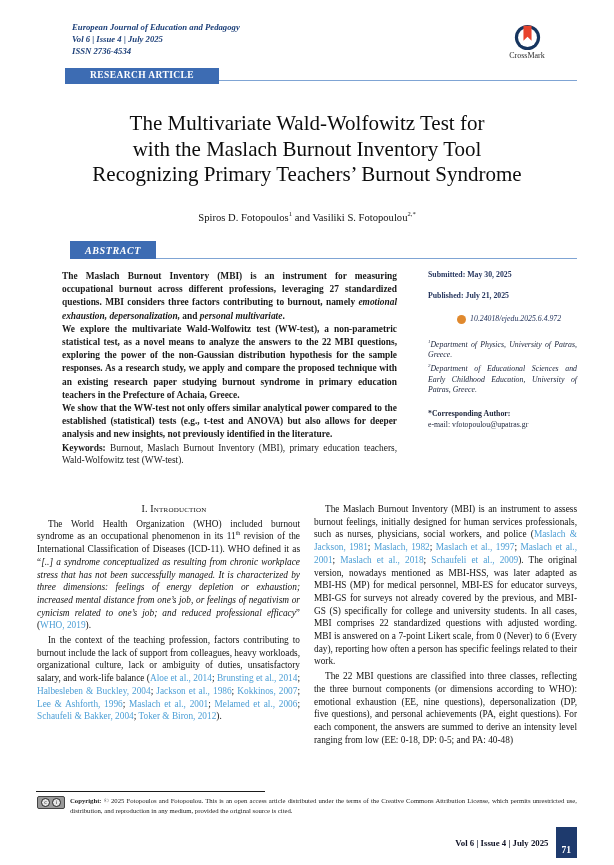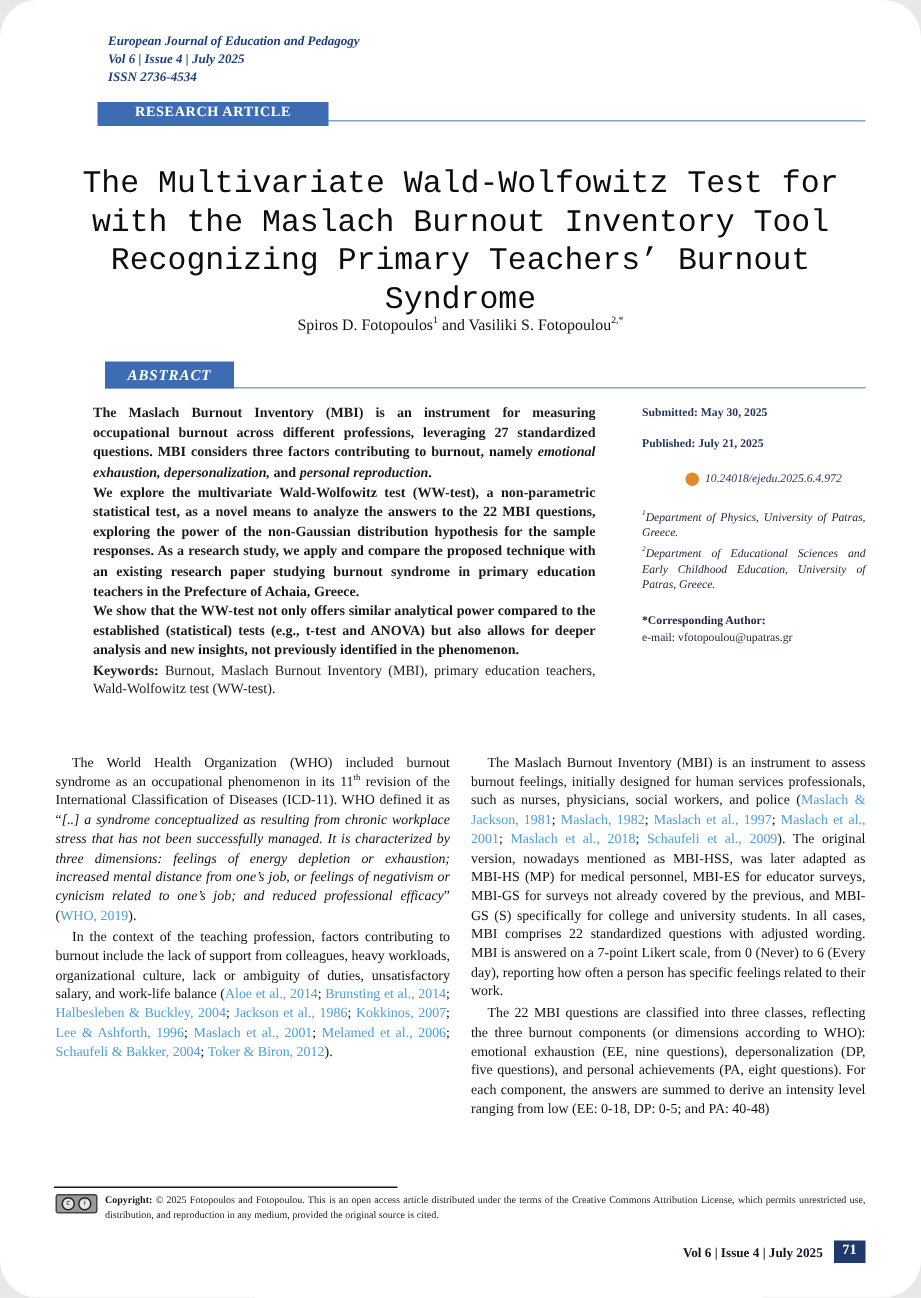--- a/index.html
+++ b/index.html
@@ -1,18 +1,18 @@
 <!DOCTYPE html>
 <html><head>
 <meta charset="utf-8">
 <style>
   html,body{margin:0;padding:0;background:#e8e8e8;}
   .page{
     position:relative;width:614px;height:865px;margin:0 auto;background:#ffffff;
-    font-family:"Liberation Serif", serif;color:#1a1a1a;overflow:hidden;border-radius:25px;
+    font-family:"Liberation Serif", serif;color:#1a1a1a;overflow:hidden;
   }
   
   .journal-info{position:absolute;top:22px;left:72px;font-style:italic;font-weight:bold;
     font-size:8.7px;line-height:11.8px;color:#1c3f78;}
   .crossmark{position:absolute;top:24px;left:497px;width:60px;text-align:center;cursor:pointer;}
   .crossmark svg{display:block;margin:0 auto;}
   .crossmark-label{font-size:8px;color:#2b2b2b;margin-top:0;}
   .article-type-row{position:absolute;top:64px;left:65px;right:37px;height:16px;
     border-bottom:1.5px solid #7fa4d4;}
   .article-type-badge{display:inline-block;background:#3d6cb3;color:#fff;font-weight:bold;
@@ -47,62 +47,72 @@
   
   .footnote-divider{position:absolute;top:791px;left:36px;width:229px;border-top:1.5px solid #1a1a1a;}
   .copyright{position:absolute;top:796px;left:37px;width:540px;font-size:6.7px;line-height:10px;
     text-align:justify;color:#1a1a1a;}
   .cc-badge{float:left;width:26px;height:11px;background:#999;border:1px solid #444;border-radius:2px;
     margin:0 5px 1px 0;display:flex;align-items:center;justify-content:center;gap:2px;}
   .cc-circle{width:7px;height:7px;border-radius:50%;background:#e6e6e6;border:1px solid #222;
     font-size:5px;line-height:7px;text-align:center;color:#111;font-family:"DejaVu Sans",sans-serif;}
   .page-footer{position:absolute;top:827px;right:37px;display:flex;align-items:center;gap:7px;}
   .volume-line{font-weight:bold;font-size:8.8px;color:#101326;}
-  .page-number{background:#1e3a6d;color:#fff;font-weight:bold;font-size:9.5px;padding:2px 6px 3px;}
+  .page-number{background:#1e3a6d;color:#fff;font-weight:bold;font-size:9.5px;padding:18px 6px 3px;}
   
   .run-i{font-style:italic;}
   .run-b{font-weight:bold;}
   .run-cite{color:#4d9fd6;}
   .run-cite-i{color:#4d9fd6;}
   .run-sup{vertical-align:super;font-size:.62em;line-height:0;}
   .run-sc{font-variant:small-caps;}
 </style>
 </head>
 <body>
 
 <div class="page">
 
   <div class="journal-info">
     <div>European Journal of Education and Pedagogy</div>
     <div>Vol 6 | Issue 4 | July 2025</div>
     <div>ISSN 2736-4534</div>
   </div>
 
+  <div class="crossmark">
+    <span>
+      <svg width="27" height="27" viewBox="0 0 30 30">
+        <circle cx="15" cy="15" r="14" fill="#16355f"></circle>
+        <circle cx="15" cy="15" r="10.5" fill="#ffffff"></circle>
+        <path d="M10.5 2 h9 v16.5 l-4.5 -4.2 l-4.5 4.2 z" fill="#e8432d"></path>
+      </svg>
+    </span>
+    <div class="crossmark-label">CrossMark</div>
+  </div>
 
   <div class="article-type-row">
     <span class="article-type-badge">RESEARCH ARTICLE</span>
   </div>
 
-  <h1 class="title" style="margin:0;font-weight:normal;font-family:Liberation Mono, monospace;">
+  <h1 class="title" style="margin:0;font-weight:normal;">
     <div>The Multivariate Wald-Wolfowitz Test for</div>
     <div>with the Maslach Burnout Inventory Tool</div>
     <div>Recognizing Primary Teachers’ Burnout Syndrome</div>
   </h1>
 
   <div class="authors"><span>Spiros D. Fotopoulos</span><span class="run-sup">1</span><span> and Vasiliki S. Fotopoulou</span><span class="run-sup">2,*</span></div>
 
   <div class="abstract-row">
     <span class="abstract-badge">ABSTRACT</span>
   </div>
 
   <div class="abstract-grid">
     <div class="abstract-body">
-      <p><span>The Maslach Burnout Inventory (MBI) is an instrument for measuring occupational burnout across different professions, leveraging 27 standardized questions. MBI considers three factors contributing to burnout, namely </span><span class="run-i">emotional exhaustion, depersonalization,</span><span> and </span><span class="run-i">personal reproduction</span><span>.</span></p>
+      <p><span>The Maslach Burnout Inventory (MBI) is an instrument for measuring occupational burnout across different professions, leveraging 27 standardized questions. MBI considers three factors contributing to burnout, namely </span><span class="run-i">emotional exhaustion, depersonalization,</span><span> and </span><span class="run-i">personal multivariate</span><span>.</span></p>
       <p><span>We explore the multivariate Wald-Wolfowitz test (WW-test), a non-parametric statistical test, as a novel means to analyze the answers to the 22 MBI questions, exploring the power of the non-Gaussian distribution hypothesis for the sample responses. As a research study, we apply and compare the proposed technique with an existing research paper studying burnout syndrome in primary education teachers in the Prefecture of Achaia, Greece.</span></p>
-      <p><span>We show that the WW-test not only offers similar analytical power compared to the established (statistical) tests (e.g., t-test and ANOVA) but also allows for deeper analysis and new insights, not previously identified in the phenomenon.</span></p>
+      <p><span>We show that the WW-test not only offers similar analytical power compared to the established (statistical) tests (e.g., t-test and ANOVA) but also allows for deeper analysis and new insights, not previously identified in the literature.</span></p>
       <div class="keywords"><span class="run-b">Keywords: </span><span>Burnout, Maslach Burnout Inventory (MBI), primary education teachers, Wald-Wolfowitz test (WW-test).</span></div>
     </div>
 
     <aside class="meta">
       <div class="meta-item"><span class="run-b">Submitted: </span><span>May 30, 2025</span></div>
       <div class="meta-item"><span class="run-b">Published: </span><span>July 21, 2025</span></div>
       <div class="doi-row">
         <span class="doi-icon"></span>
         <span>10.24018/ejedu.2025.6.4.972</span>
       </div>
@@ -110,20 +120,21 @@
       <div class="affiliation"><span class="run-sup">2</span><span>Department of Educational Sciences and Early Childhood Education, University of Patras, Greece.</span></div>
       <div class="corresponding">
         <div class="corresponding-label">*Corresponding Author:</div>
         <div class="email">e-mail: vfotopoulou@upatras.gr</div>
       </div>
     </aside>
   </div>
 
   <div class="columns">
     <div class="col">
+      <p class="section-heading"><span>I. </span><span class="run-sc">Introduction</span></p>
       <p><span>The World Health Organization (WHO) included burnout syndrome as an occupational phenomenon in its 11</span><span class="run-sup">th</span><span> revision of the International Classification of Diseases (ICD-11). WHO defined it as “</span><span class="run-i">[..] a syndrome conceptualized as resulting from chronic workplace stress that has not been successfully managed. It is characterized by three dimensions: feelings of energy depletion or exhaustion; increased mental distance from one’s job, or feelings of negativism or cynicism related to one’s job; and reduced professional efficacy</span><span>” (</span><span class="run-cite">WHO, 2019</span><span>).</span></p>
       <p><span>In the context of the teaching profession, factors contributing to burnout include the lack of support from colleagues, heavy workloads, organizational culture, lack or ambiguity of duties, unsatisfactory salary, and work-life balance (</span><span class="run-cite">Aloe </span><span class="run-cite-i">et al</span><span class="run-cite">., 2014</span><span>; </span><span class="run-cite">Brunsting </span><span class="run-cite-i">et al</span><span class="run-cite">., 2014</span><span>; </span><span class="run-cite">Halbesleben &amp; Buckley, 2004</span><span>; </span><span class="run-cite">Jackson </span><span class="run-cite-i">et al</span><span class="run-cite">., 1986</span><span>; </span><span class="run-cite">Kokkinos, 2007</span><span>; </span><span class="run-cite">Lee &amp; Ashforth, 1996</span><span>; </span><span class="run-cite">Maslach </span><span class="run-cite-i">et al</span><span class="run-cite">., 2001</span><span>; </span><span class="run-cite">Melamed </span><span class="run-cite-i">et al</span><span class="run-cite">., 2006</span><span>; </span><span class="run-cite">Schaufeli &amp; Bakker, 2004</span><span>; </span><span class="run-cite">Toker &amp; Biron, 2012</span><span>).</span></p>
     </div>
     <div class="col">
       <p><span>The Maslach Burnout Inventory (MBI) is an instrument to assess burnout feelings, initially designed for human services professionals, such as nurses, physicians, social workers, and police (</span><span class="run-cite">Maslach &amp; Jackson, 1981</span><span>; </span><span class="run-cite">Maslach, 1982</span><span>; </span><span class="run-cite">Maslach </span><span class="run-cite-i">et al</span><span class="run-cite">., 1997</span><span>; </span><span class="run-cite">Maslach </span><span class="run-cite-i">et al</span><span class="run-cite">., 2001</span><span>; </span><span class="run-cite">Maslach </span><span class="run-cite-i">et al</span><span class="run-cite">., 2018</span><span>; </span><span class="run-cite">Schaufeli </span><span class="run-cite-i">et al</span><span class="run-cite">., 2009</span><span>). The original version, nowadays mentioned as MBI-HSS, was later adapted as MBI-HS (MP) for medical personnel, MBI-ES for educator surveys, MBI-GS for surveys not already covered by the previous, and MBI-GS (S) specifically for college and university students. In all cases, MBI comprises 22 standardized questions with adjusted wording. MBI is answered on a 7-point Likert scale, from 0 (Never) to 6 (Every day), reporting how often a person has specific feelings related to their work.</span></p>
       <p><span>The 22 MBI questions are classified into three classes, reflecting the three burnout components (or dimensions according to WHO): emotional exhaustion (EE, nine questions), depersonalization (DP, five questions), and personal achievements (PA, eight questions). For each component, the answers are summed to derive an intensity level ranging from low (EE: 0-18, DP: 0-5; and PA: 40-48)</span></p>
     </div>
   </div>
 
   <div class="footnote-divider"></div>

